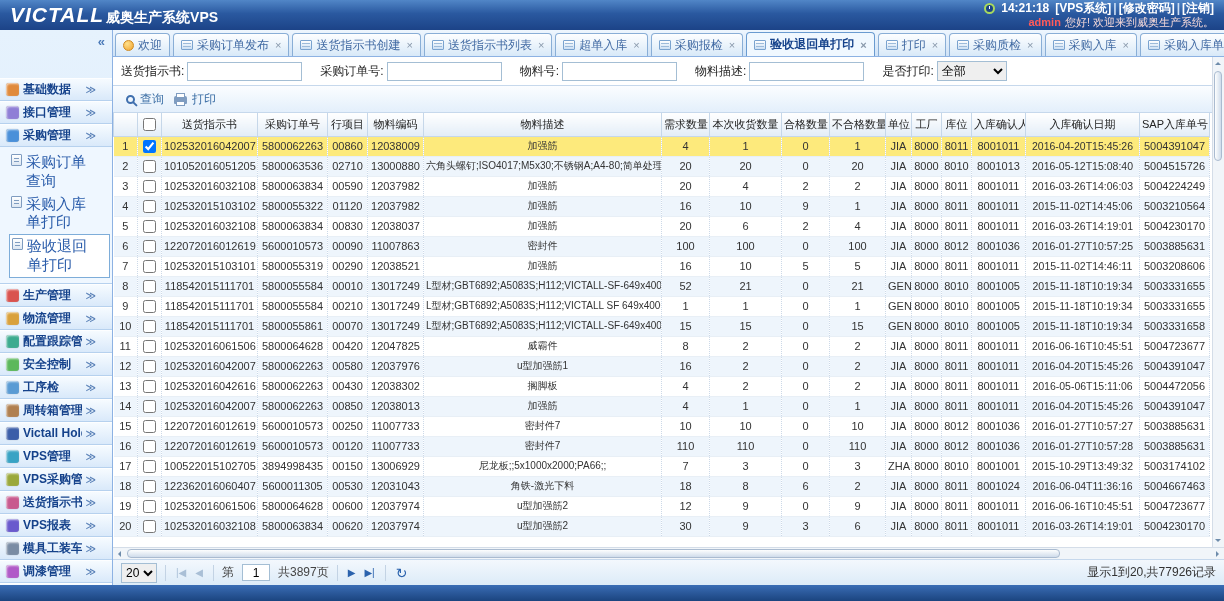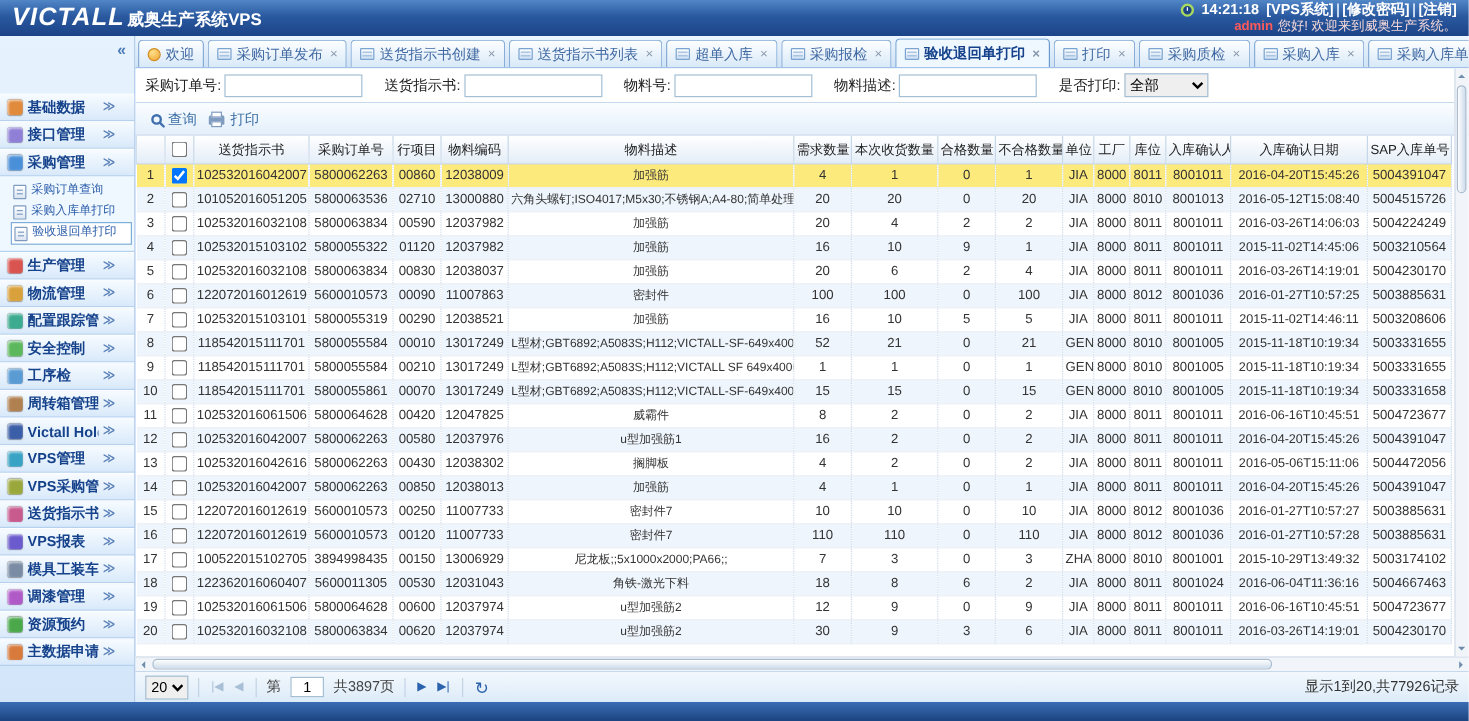--- a/index.html
+++ b/index.html
@@ -32,21 +32,21 @@
   .sgroup { height: 23px; display: flex; align-items: center; gap: 4px; padding: 0 16px 0 6px; cursor: pointer;
             background: linear-gradient(180deg,#f6fbff,#d9e9fa); border-top: 1px solid #fdfeff; border-bottom: 1px solid #b6d1ee;
             color: #15428b; font-weight: bold; }
   .gicon { width: 13px; height: 13px; border-radius: 3px; flex: 0 0 13px;
            box-shadow: inset 1px 1px 2px rgba(255,255,255,.7), 0 0 1px rgba(0,0,0,.35); }
   .glabel { flex: 1; white-space: nowrap; overflow: hidden; font-size: 12px; }
   .gchev { color: #5b82b8; font-size: 10px; flex: 0 0 auto; }
   .spanel { background: #eff7ff; border-bottom: 1px solid #b6d1ee; padding: 4px 2px 5px 9px; }
   .sitem { display: flex; align-items: flex-start; gap: 4px; padding: 2px 2px; color: #2a5caa; cursor: pointer; line-height: 1.25; }
   .sitem.selected { border: 1px solid #7eadd9; background: #fff; }
-  .sitem-label { width: 74px; font-size: 10px; word-break: break-all; }
+  .sitem-label { width: 74px; font-size: 15px; word-break: break-all; }
   .doc-icon { width: 11px; height: 12px; flex: 0 0 11px; margin-top: 1px; background: linear-gradient(#fff,#dce6f2);
               border: 1px solid #7f9cc0; border-radius: 1px; position: relative; }
   .doc-icon::before { content: ""; position: absolute; left: 2px; top: 3px; width: 5px; height: 1px; background: #7f9cc0; box-shadow: 0 3px 0 #7f9cc0; }
 
   
   .main { flex: 1; min-width: 0; position: relative; display: flex; flex-direction: column; background: #fff; }
 
   .tabbar { flex: 0 0 27px; background: linear-gradient(180deg,#eef6fe,#cfe2f6); border-bottom: 1px solid #8db2e3;
             display: flex; align-items: flex-end; gap: 3px; padding: 3px 2px 0 2px; overflow: hidden; }
   .tab { height: 23px; display: flex; align-items: center; gap: 4px; padding: 0 7px; white-space: nowrap; cursor: pointer;
@@ -320,25 +320,25 @@
             <span class="tab-close">×</span>
           </div>
           <div class="tab">
             <span class="tab-icon"></span>
             <span class="tab-label">采购入库单打印</span>
           </div>
         </div>
 
       <div class="filterbar" id="filterbar">
           <span class="ffield">
-            <label class="flabel">采购订单号:</label>
+            <label class="flabel">送货指示书:</label>
             <input class="finput" type="text" style="">
           </span>
           <span class="ffield">
-            <label class="flabel">送货指示书:</label>
+            <label class="flabel">采购订单号:</label>
             <input class="finput" type="text" style="">
           </span>
           <span class="ffield">
             <label class="flabel">物料号:</label>
             <input class="finput" type="text" style="">
           </span>
           <span class="ffield">
             <label class="flabel">物料描述:</label>
             <input class="finput" type="text" style="">
           </span>

